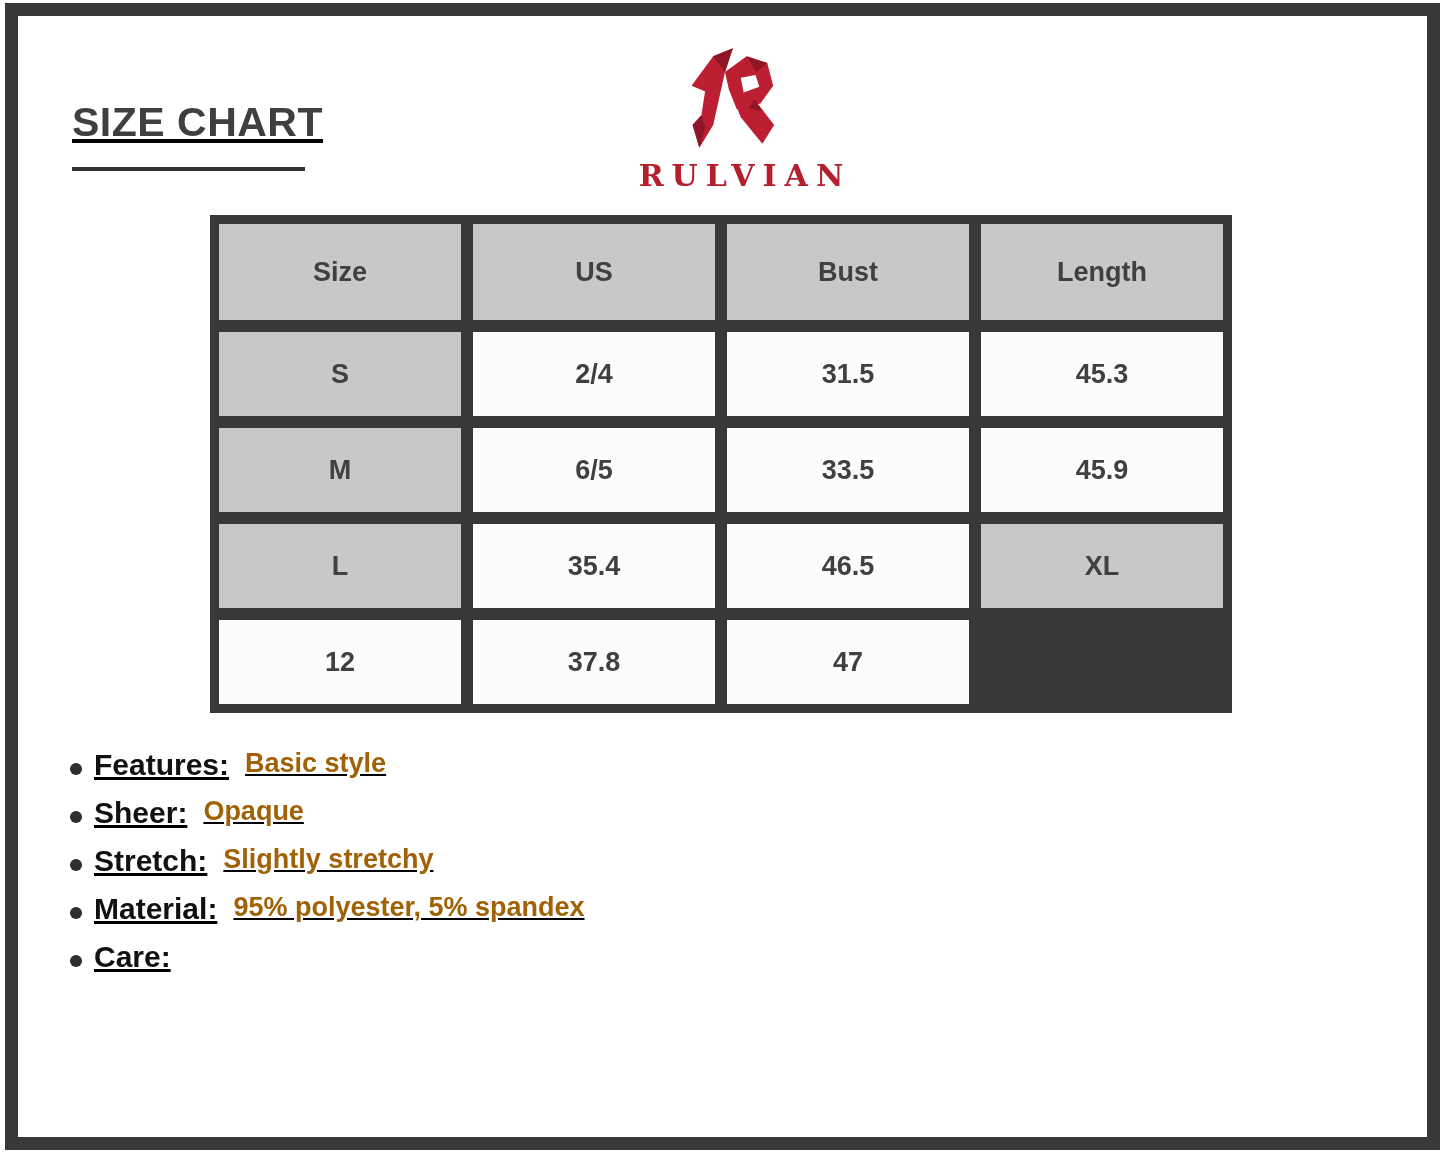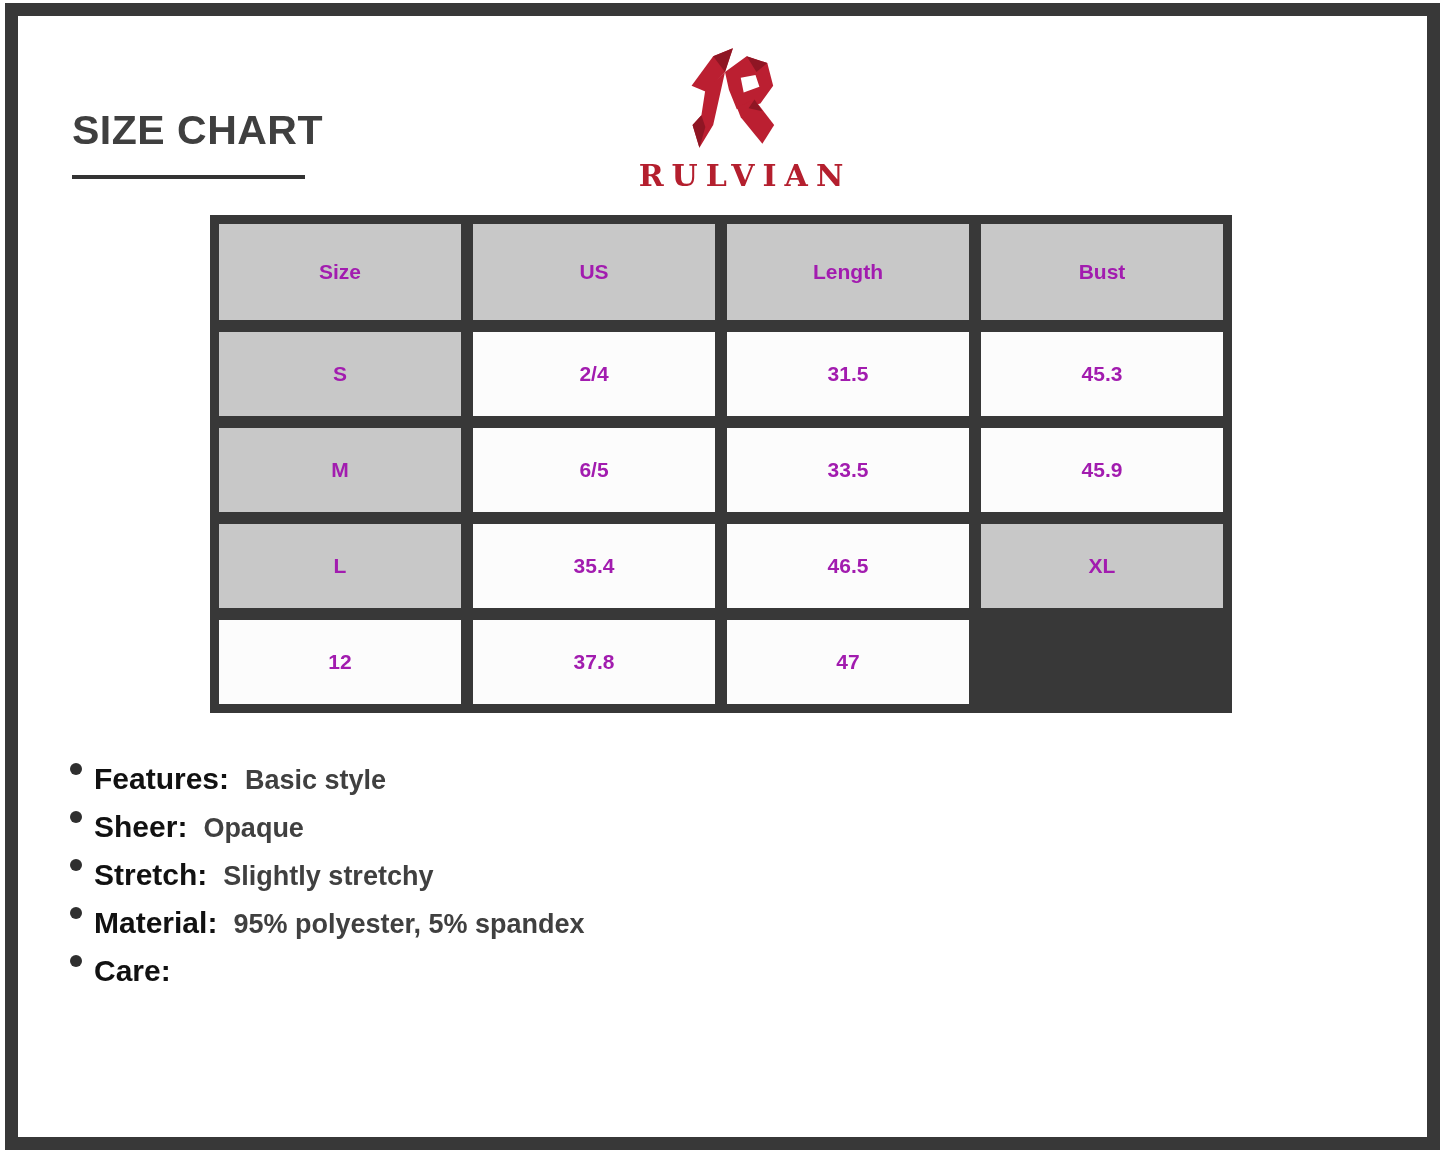--- a/index.html
+++ b/index.html
@@ -23,22 +23,23 @@
     right: 5px;
     bottom: 6px;
     border: 13px solid #383838;
     pointer-events: none;
   }
 
   
   .heading-block {
     position: absolute;
     left: 72px;
-    top: 108px;
+    top: 100px;
     width: 300px;
+    text-decoration: underline;
   }
   .page-title {
     font-size: 41px;
     font-weight: bold;
     color: #3f3f3f;
     letter-spacing: 0.5px;
     line-height: 1.1;
     white-space: nowrap;
   }
   .title-underline {
@@ -87,41 +88,42 @@
     display: grid;
     grid-template-columns: repeat(4, 1fr);
     grid-template-rows: 96px 84px 84px 84px 84px;
     gap: 12px;
   }
   .cell {
     display: flex;
     align-items: center;
     justify-content: center;
     background: #fcfcfc;
-    font-size: 21px;
-    font-weight: bold;
-    color: #a21caf;
+    font-size: 27px;
+    font-weight: bold;
+    color: #404040;
   }
   .cell.head {
     background: #c8c8c8;
   }
 
   
   .details-list {
     position: absolute;
     left: 70px;
     top: 748px;
     list-style: none;
     margin: 0;
     padding: 0;
   }
   .detail-item {
     display: flex;
-    align-items: flex-end;
+    align-items: flex-start;
     height: 48px;
+    text-decoration: underline;
   }
   .bullet-dot {
     width: 12px;
     height: 12px;
     border-radius: 50%;
     background: #2f2f2f;
     margin-right: 12px;
     align-self: center;
     margin-top: -6px;
     flex: 0 0 auto;
@@ -129,21 +131,21 @@
   .detail-label {
     font-size: 30px;
     font-weight: bold;
     color: #111111;
     margin-right: 16px;
     white-space: nowrap;
   }
   .detail-value {
     font-size: 27px;
     font-weight: bold;
-    color: #404040;
+    color: #a16207;
     white-space: nowrap;
   }
 </style>
 </head>
 <body>
 
 <div class="canvas">
 
   <div class="frame"></div>
 
@@ -164,22 +166,22 @@
       <polygon points="72,62 90,54 110,80 98,99 76,72" fill="#bb1f31"></polygon>
       <polygon points="90,54 98,66 84,63" fill="#8f1624"></polygon>
     </svg>
     <div class="brand-name">RULVIAN</div>
   </div>
 
   <div class="size-table">
 
     <div class="cell head">Size</div>
     <div class="cell head">US</div>
+    <div class="cell head">Bust</div>
     <div class="cell head">Length</div>
-    <div class="cell head">Bust</div>
 
     <div class="cell head">S</div>
     <div class="cell">2/4</div>
     <div class="cell">31.5</div>
     <div class="cell">45.3</div>
 
     <div class="cell head">M</div>
     <div class="cell">6/5</div>
     <div class="cell">33.5</div>
     <div class="cell">45.9</div>

